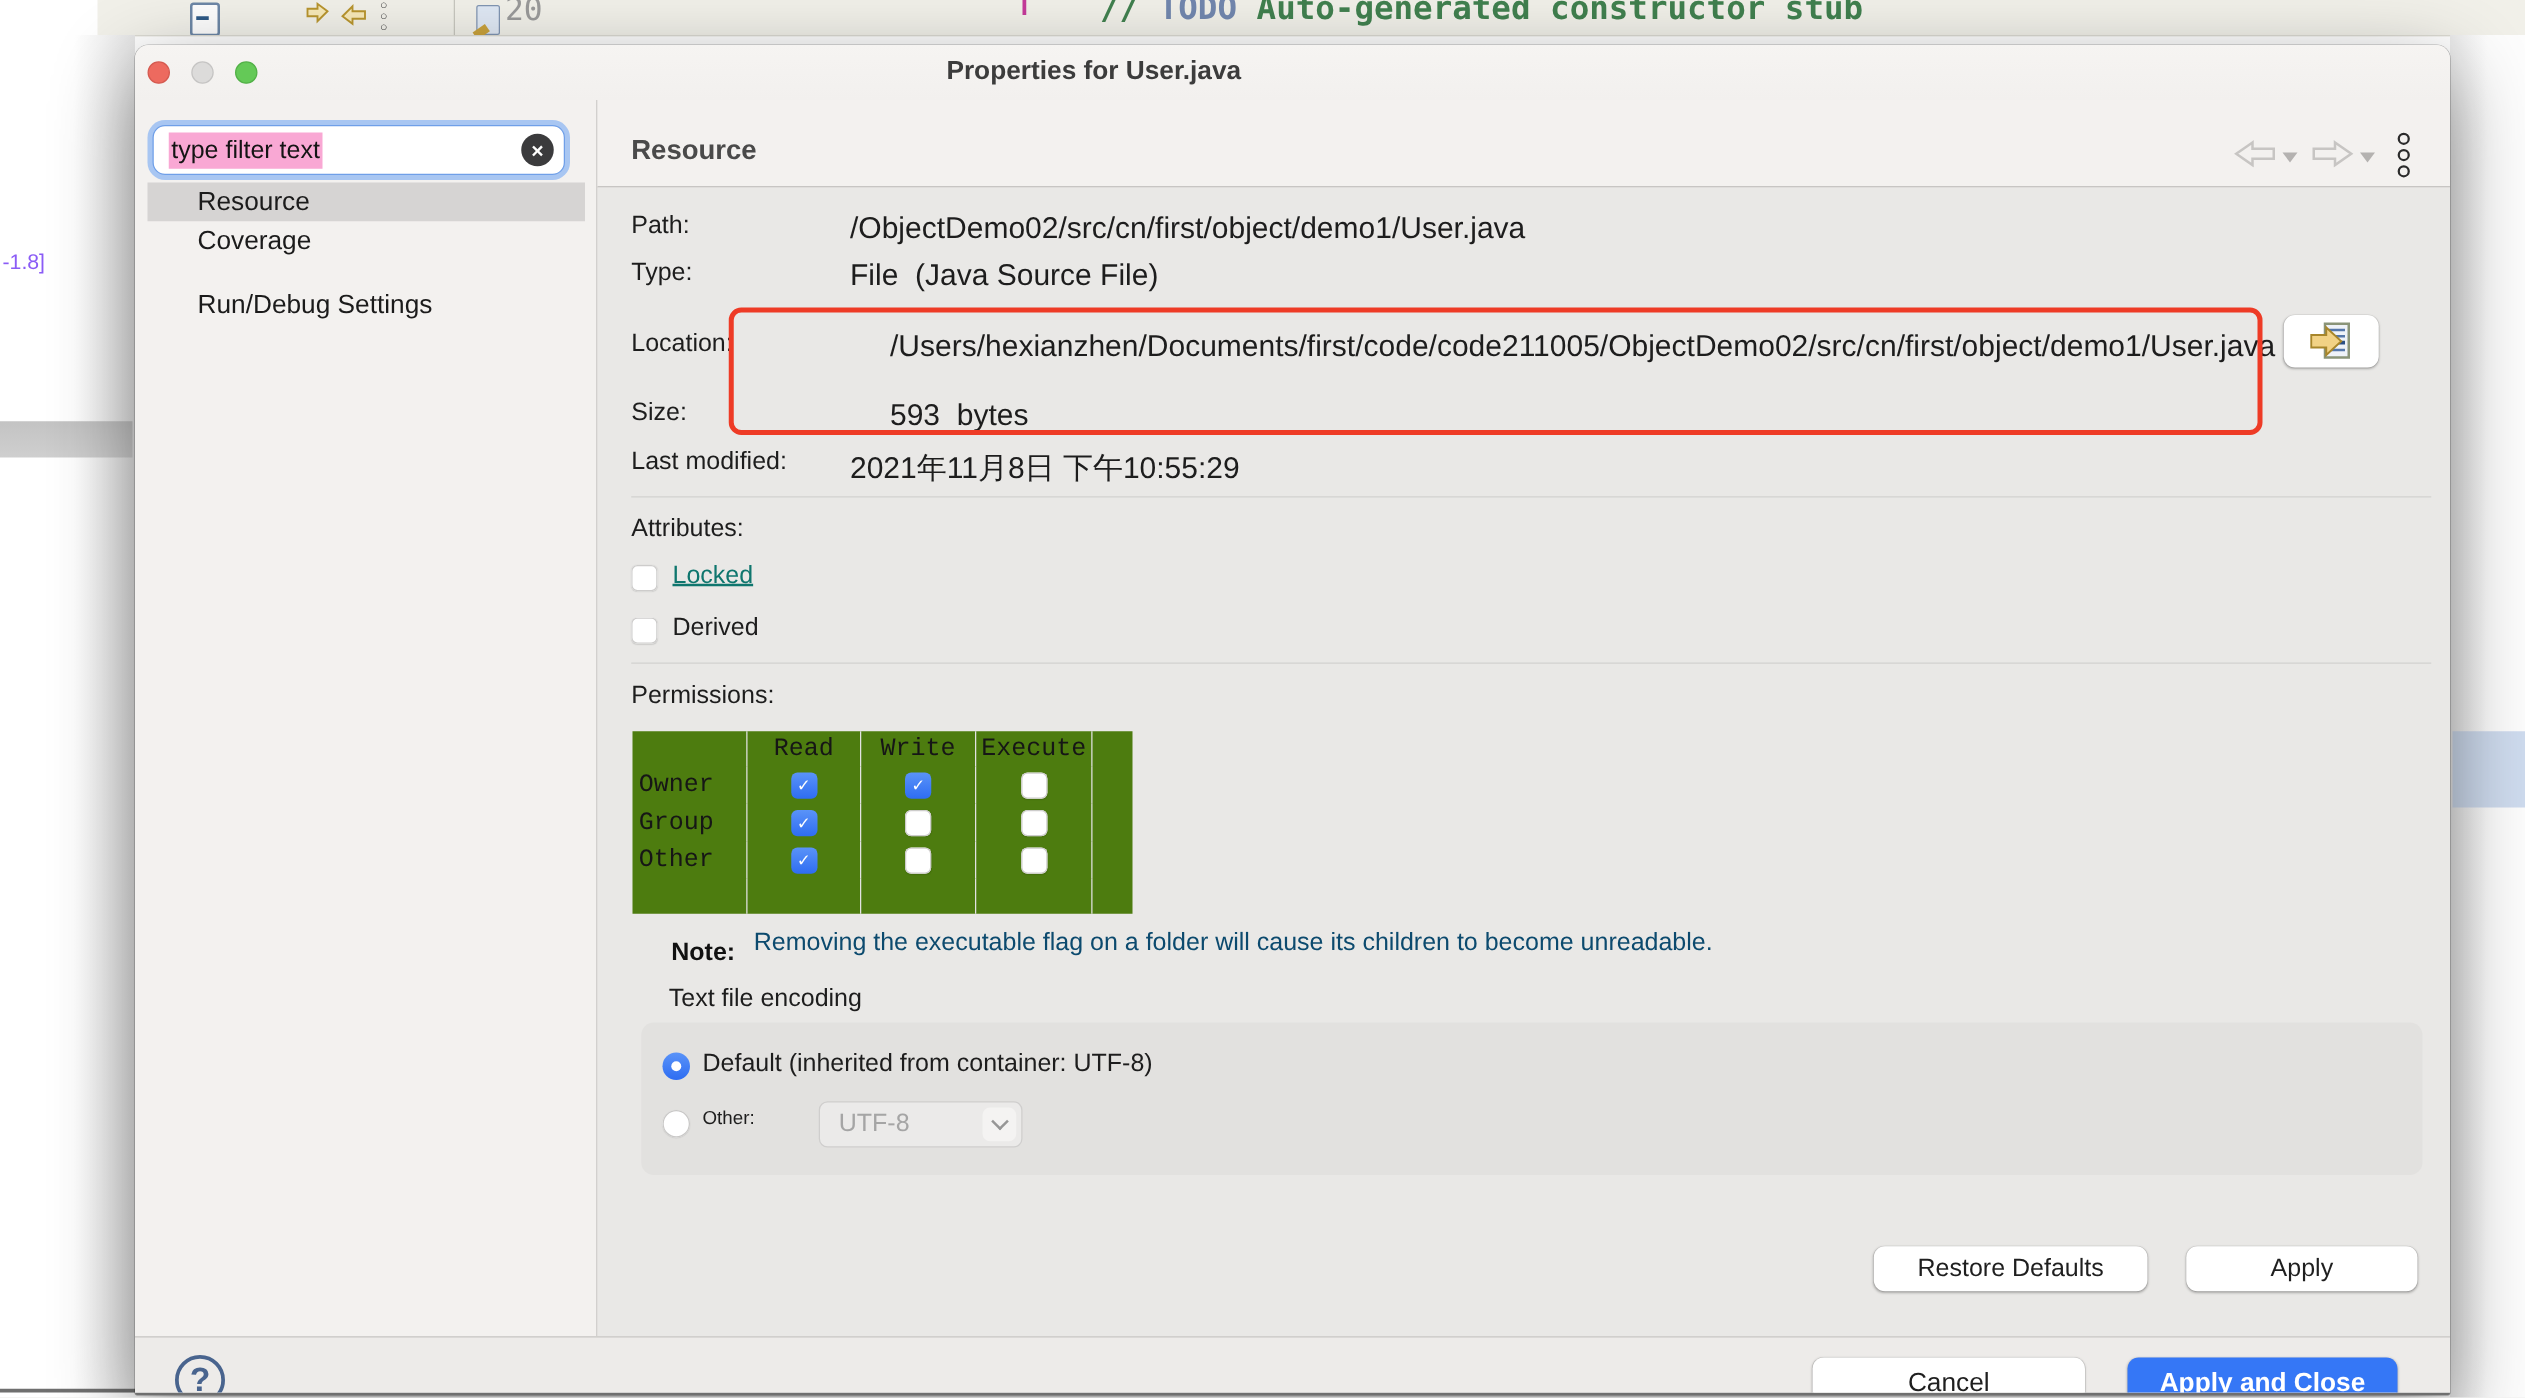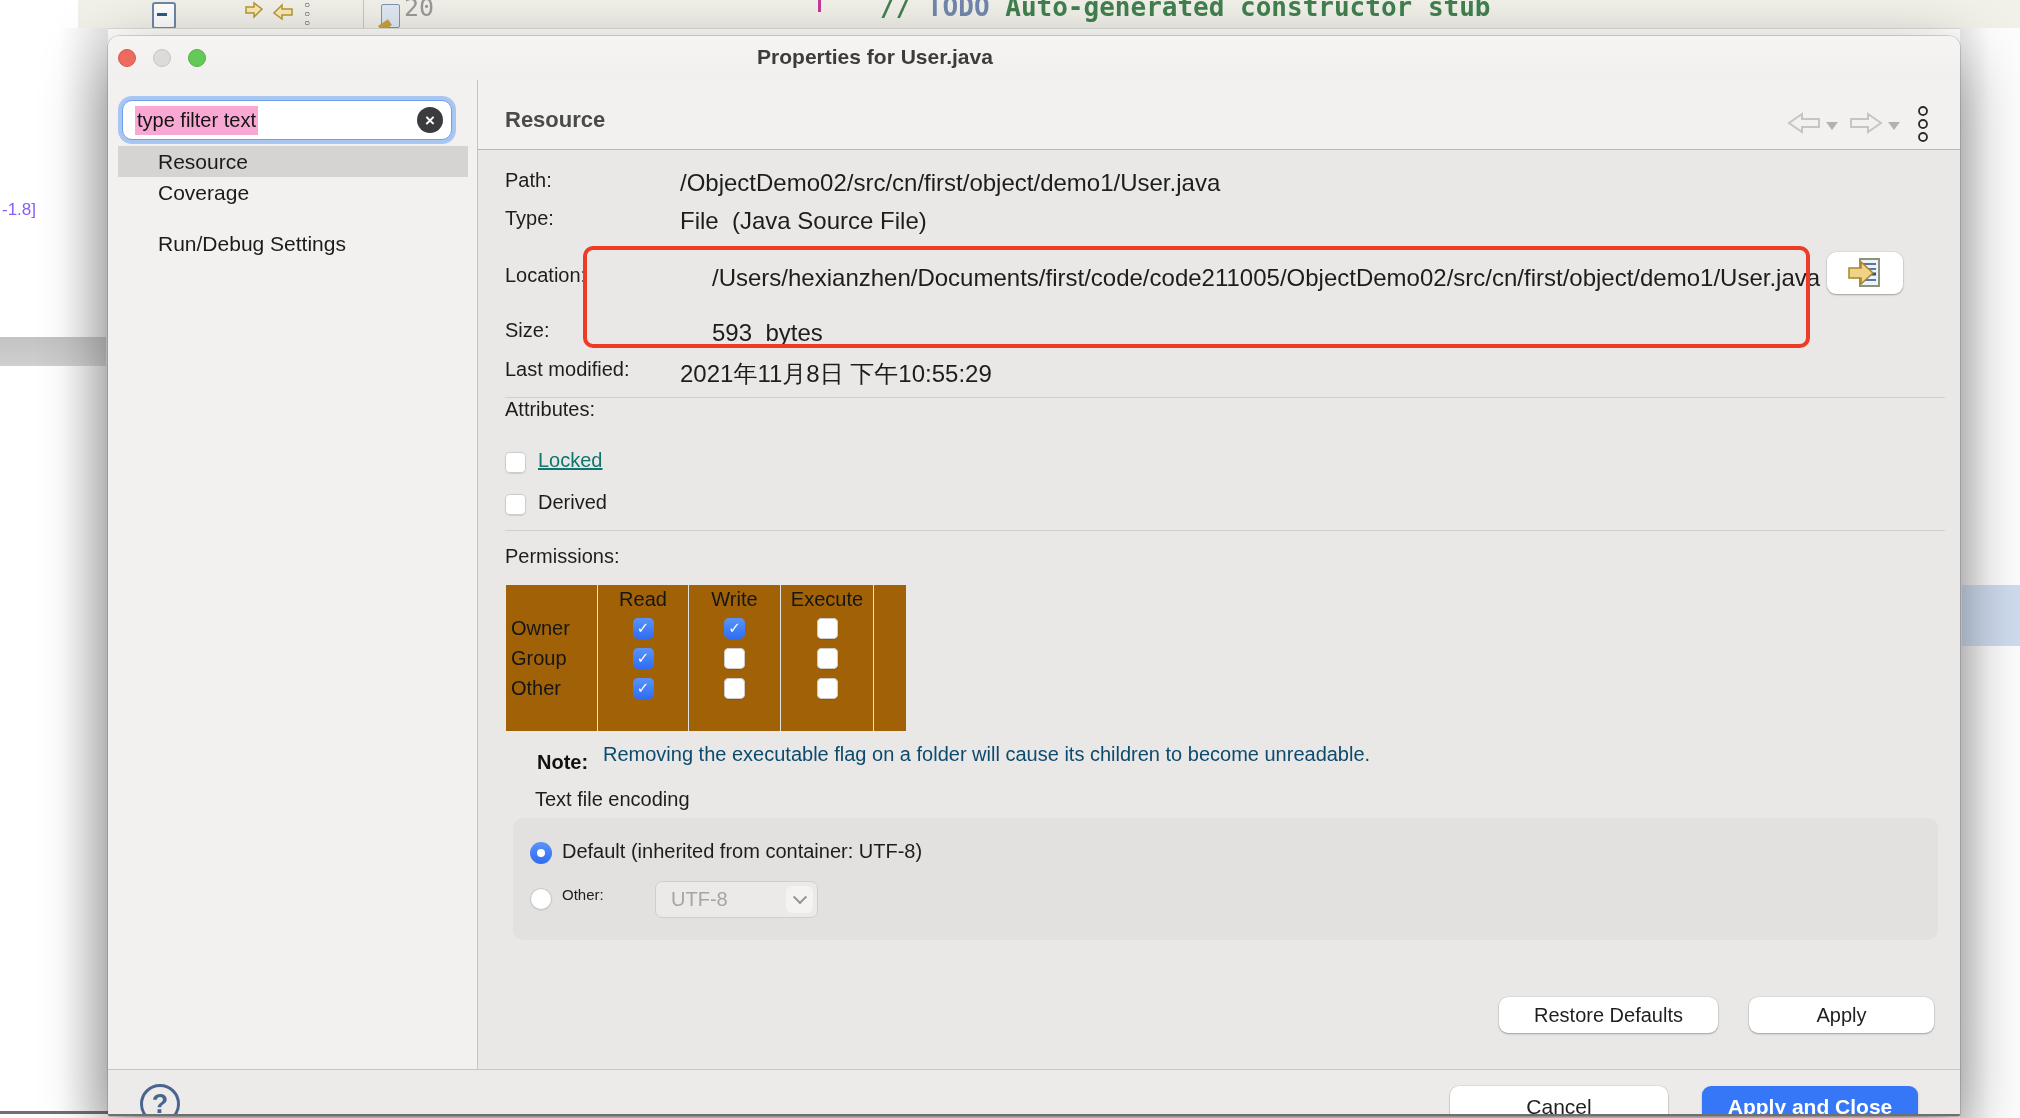--- a/index.html
+++ b/index.html
@@ -73,30 +73,30 @@
   .row-type .flabel,.row-type .fvalue{top:57px;} .row-type .fvalue{left:202px;}
   .row-loc .flabel,.row-loc .fvalue{top:114px;} .row-loc .fvalue{left:234px;}
   .row-size .flabel,.row-size .fvalue{top:169px;} .row-size .fvalue{left:234px;}
   .row-mod .flabel,.row-mod .fvalue{top:208px;} .row-mod .fvalue{left:202px;}
   .red-rect{left:105px;top:96px;width:1227px;height:102px;border:4px solid #ee3b26;border-radius:10px;box-sizing:border-box;pointer-events:none;}
   .var-btn{left:1349px;top:102px;width:76px;height:42px;background:#fff;border-radius:9px;box-shadow:0 1px 2px rgba(0,0,0,.28),0 0 0 0.5px #d5d4d2;
     display:flex;align-items:center;justify-content:center;}
   .sep{left:27px;width:1440px;height:1px;background:#d2d1cf;}
   .sep-1{top:247px;} .sep-2{top:380px;}
   .sect-label{left:27px;font-size:20px;color:#1d1d1d;}
-  .attr-label{top:248px;}
+  .attr-label{top:262px;}
   .cb{width:21px;height:21px;border-radius:5px;background:#fff;box-shadow:inset 0 0 0 1px #cdcccb,0 0.5px 1px rgba(0,0,0,.12);
     display:flex;align-items:center;justify-content:center;}
   .cb.checked{background:linear-gradient(#5a93f8,#2e6df2);box-shadow:none;}
   .cb.checked::after{content:"✓";color:#fff;font-size:15px;font-weight:bold;}
   .cb-locked{left:27px;top:302px;} .lbl-locked{left:60px;top:299px;font-size:20px;color:#0f766e;text-decoration:underline;}
   .cb-derived{left:27px;top:344px;} .lbl-derived{left:60px;top:341px;font-size:20px;color:#1d1d1d;}
   .perm-label{top:395px;}
-  .ptable{left:28px;top:435px;width:400px;height:146px;background:#a16207;display:grid;
-    grid-template-columns:91px 91px 92px 93px 33px;grid-template-rows:28px 30px 30px 30px 28px;}
+  .ptable{left:28px;top:435px;width:400px;height:146px;background:#4d7c0f;display:grid;
+    grid-template-columns:91px 91px 92px 93px 33px;grid-template-rows:28px 30px 30px 30px 28px;font-family:Liberation Mono, monospace;}
   .pc{display:flex;align-items:center;justify-content:center;font-size:20px;color:#161616;}
   .pc.colline{border-left:1px solid #e2e2e2;}
   .pc.rowname{justify-content:flex-start;padding-left:5px;box-sizing:border-box;}
   .note-label{left:27px;top:601px;font-size:20px;font-weight:bold;color:#111;margin-left:32px;}
   .note-text{left:96px;top:593px;font-size:20px;color:#0c4a6e;margin-left:29px;}
   .enc-label{left:57px;top:638px;font-size:20px;color:#1d1d1d;}
   .enc-group{left:35px;top:668px;width:1425px;height:122px;background:#e2e1df;border-radius:10px;}
   .radio{width:22px;height:22px;border-radius:50%;background:#fff;box-shadow:inset 0 0 0 1px #c9c8c7,0 0.5px 1px rgba(0,0,0,.15);}
   .radio.selected{background:linear-gradient(#5a93f8,#2e6df2);box-shadow:none;display:flex;align-items:center;justify-content:center;}
   .radio.selected::after{content:"";width:8px;height:8px;border-radius:50%;background:#fff;}

